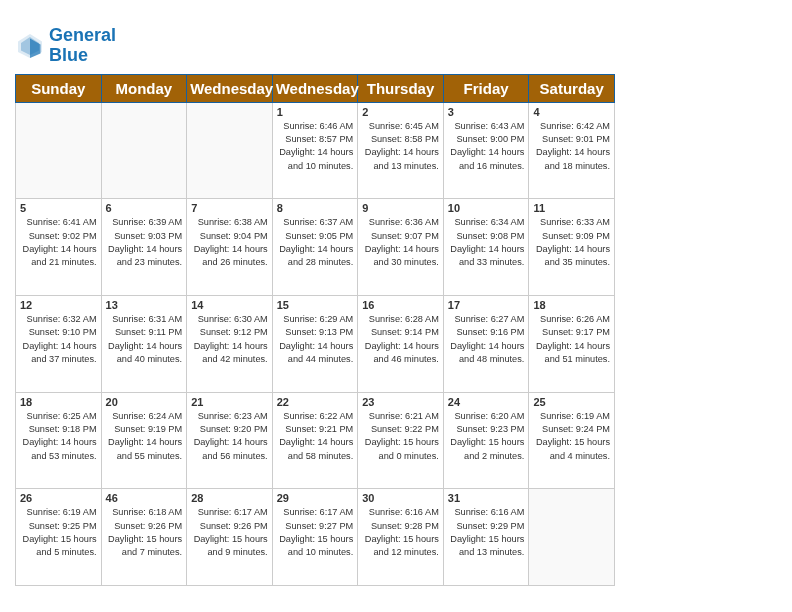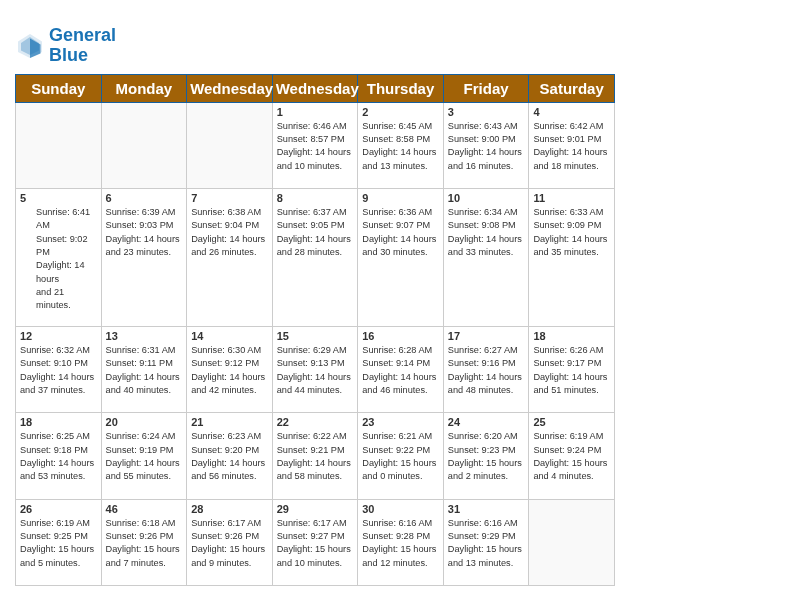--- a/index.html
+++ b/index.html
@@ -83,20 +83,21 @@
     }
     .day-num {
       font-size: 11px;
       font-weight: bold;
       margin-bottom: 2px;
       display: block;
     }
     .cell-text {
       line-height: 1.45;
       font-size: 9.2px;
+      text-align: right;
     }
   </style>
 </head>
 <body>
 
 <div class="page">
   <div class="header">
     <div class="logo">
       <svg class="logo-icon" viewBox="0 0 40 40">
         <polygon points="20,4 36,14 36,28 20,36 4,28 4,14" fill="#1a73b5" opacity="0.15"></polygon>
@@ -154,21 +155,21 @@
             <span class="day-num">4</span>
             <div class="cell-text" style="white-space: pre-line;">Sunrise: 6:42 AM
 Sunset: 9:01 PM
 Daylight: 14 hours
 and 18 minutes.</div>
           </td>
         </tr>
         <tr>
           <td>
             <span class="day-num">5</span>
-            <div class="cell-text" style="white-space: pre-line; margin-left: 16px;">Sunrise: 6:41 AM
+            <div class="cell-text" style="white-space: pre-line;">Sunrise: 6:41 AM
 Sunset: 9:02 PM
 Daylight: 14 hours
 and 21 minutes.</div>
           </td>
           <td>
             <span class="day-num">6</span>
             <div class="cell-text" style="white-space: pre-line;">Sunrise: 6:39 AM
 Sunset: 9:03 PM
 Daylight: 14 hours
 and 23 minutes.</div>

